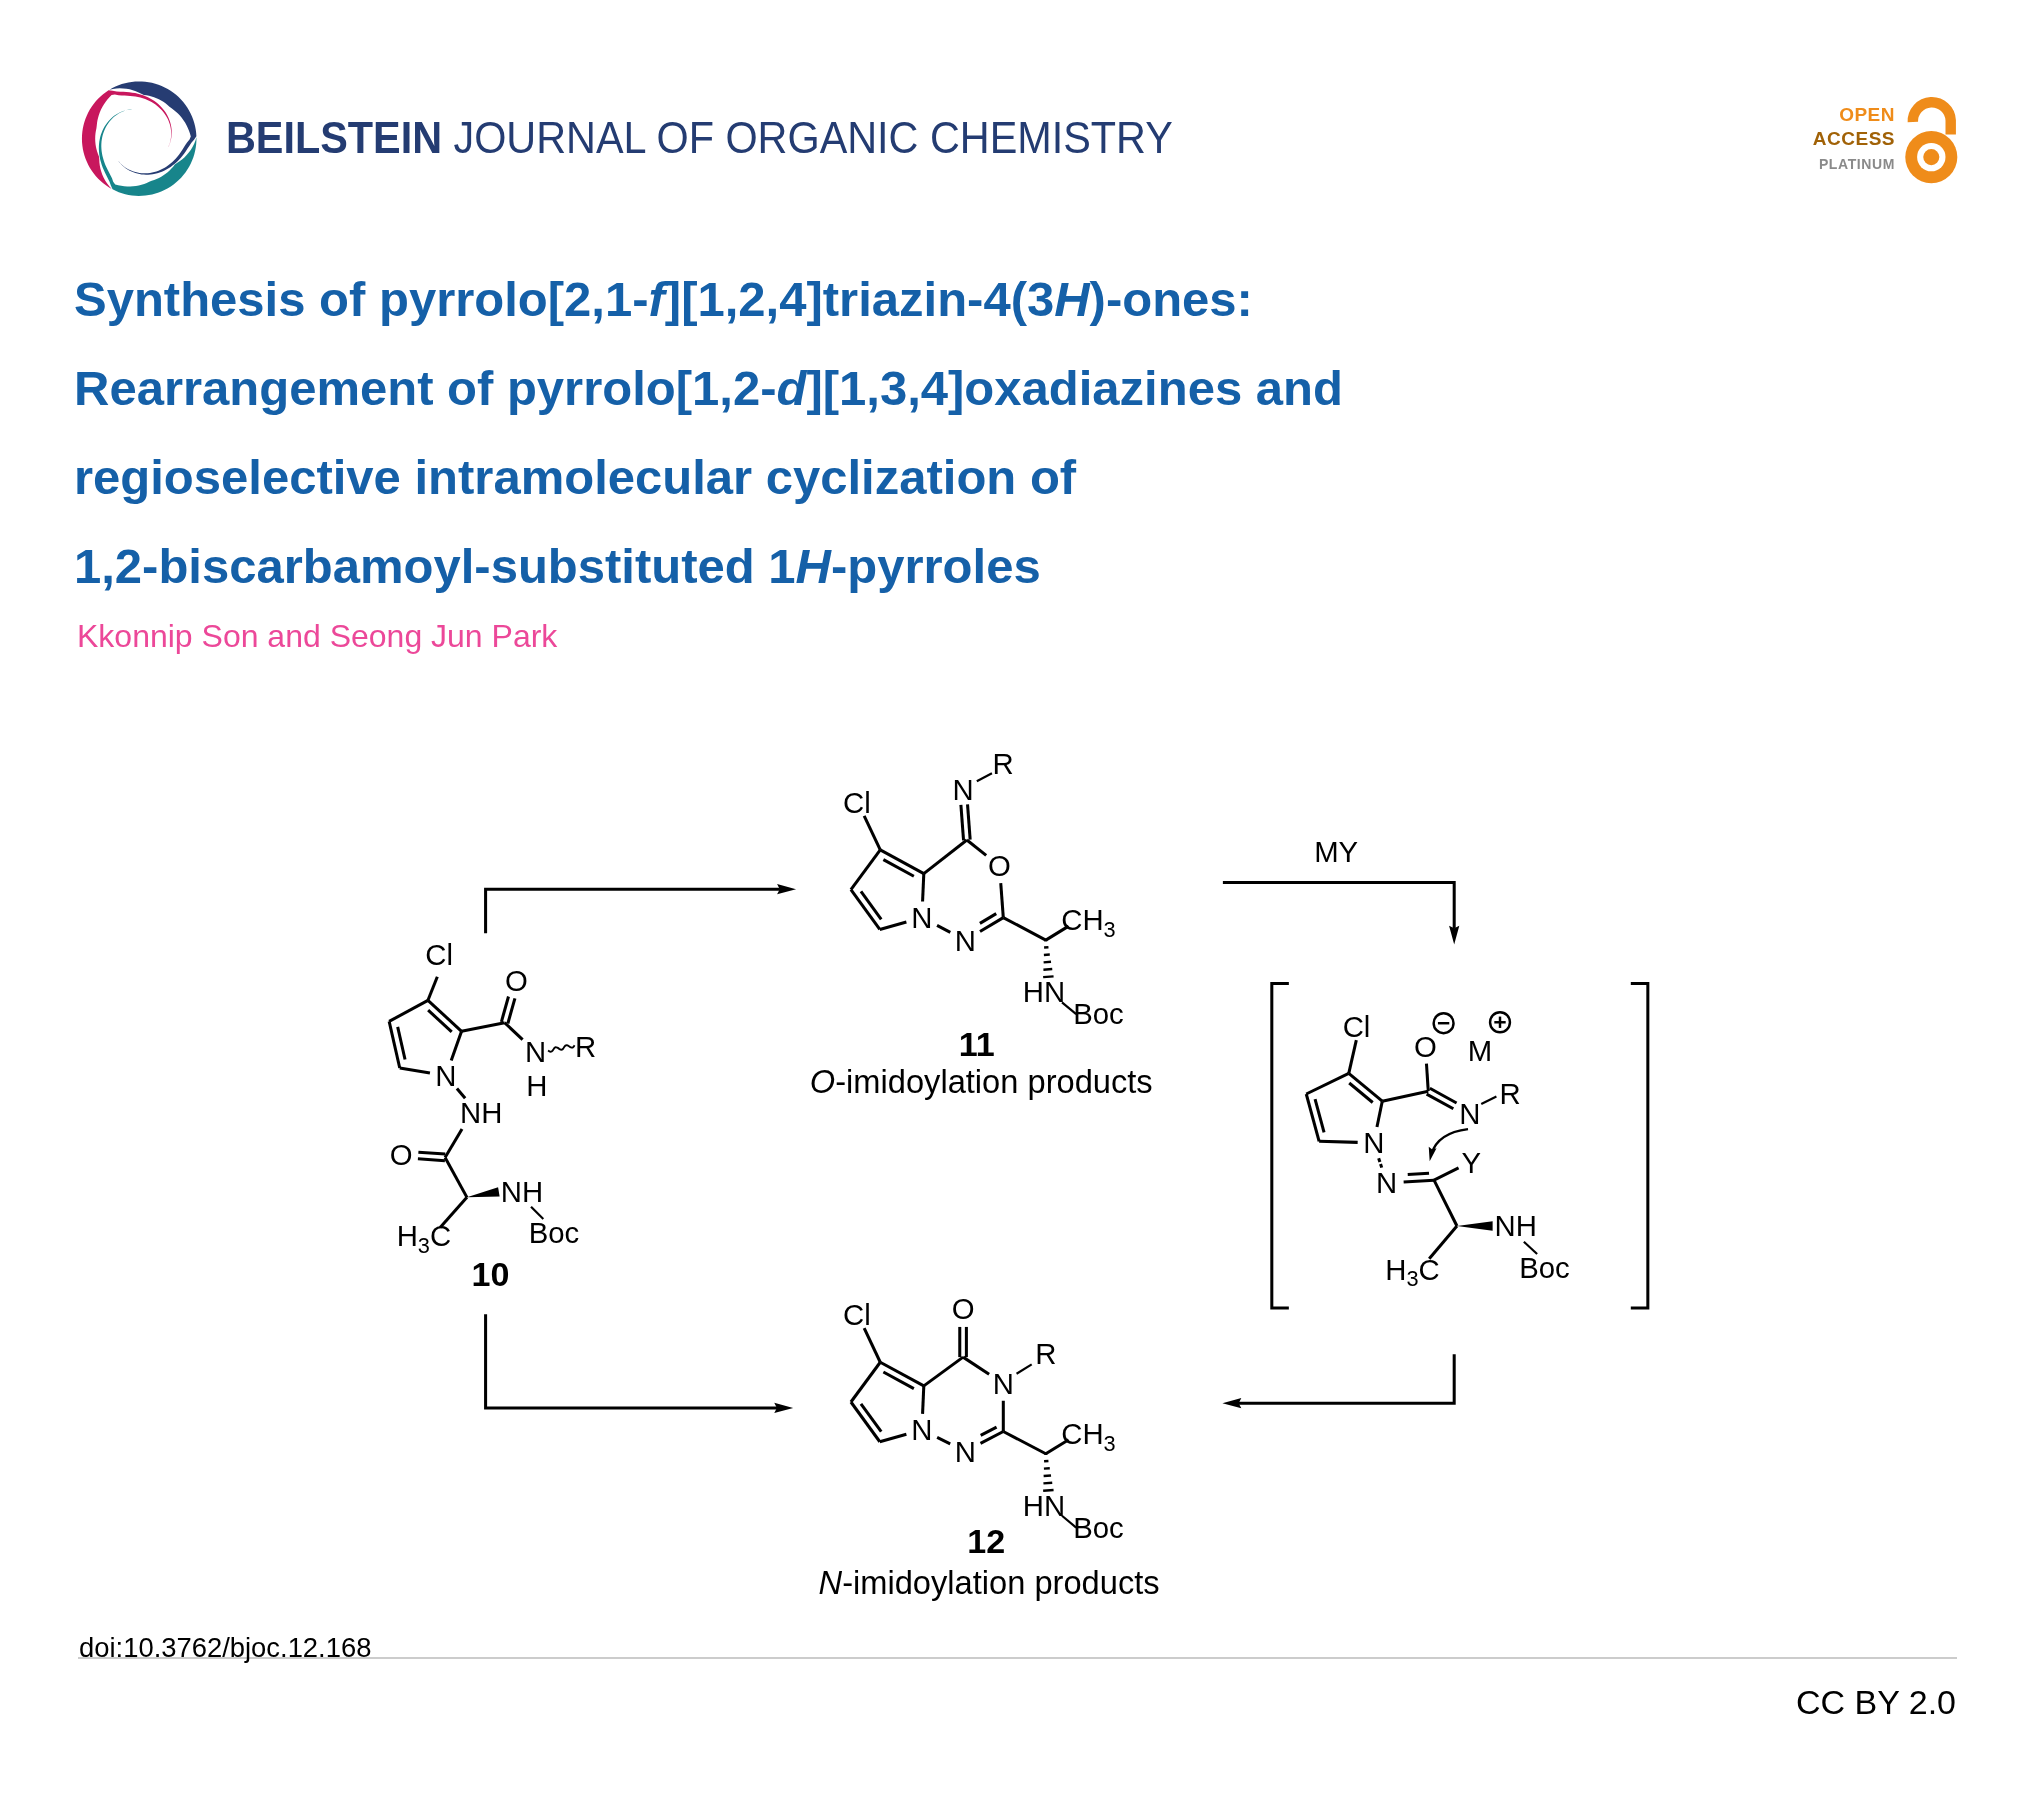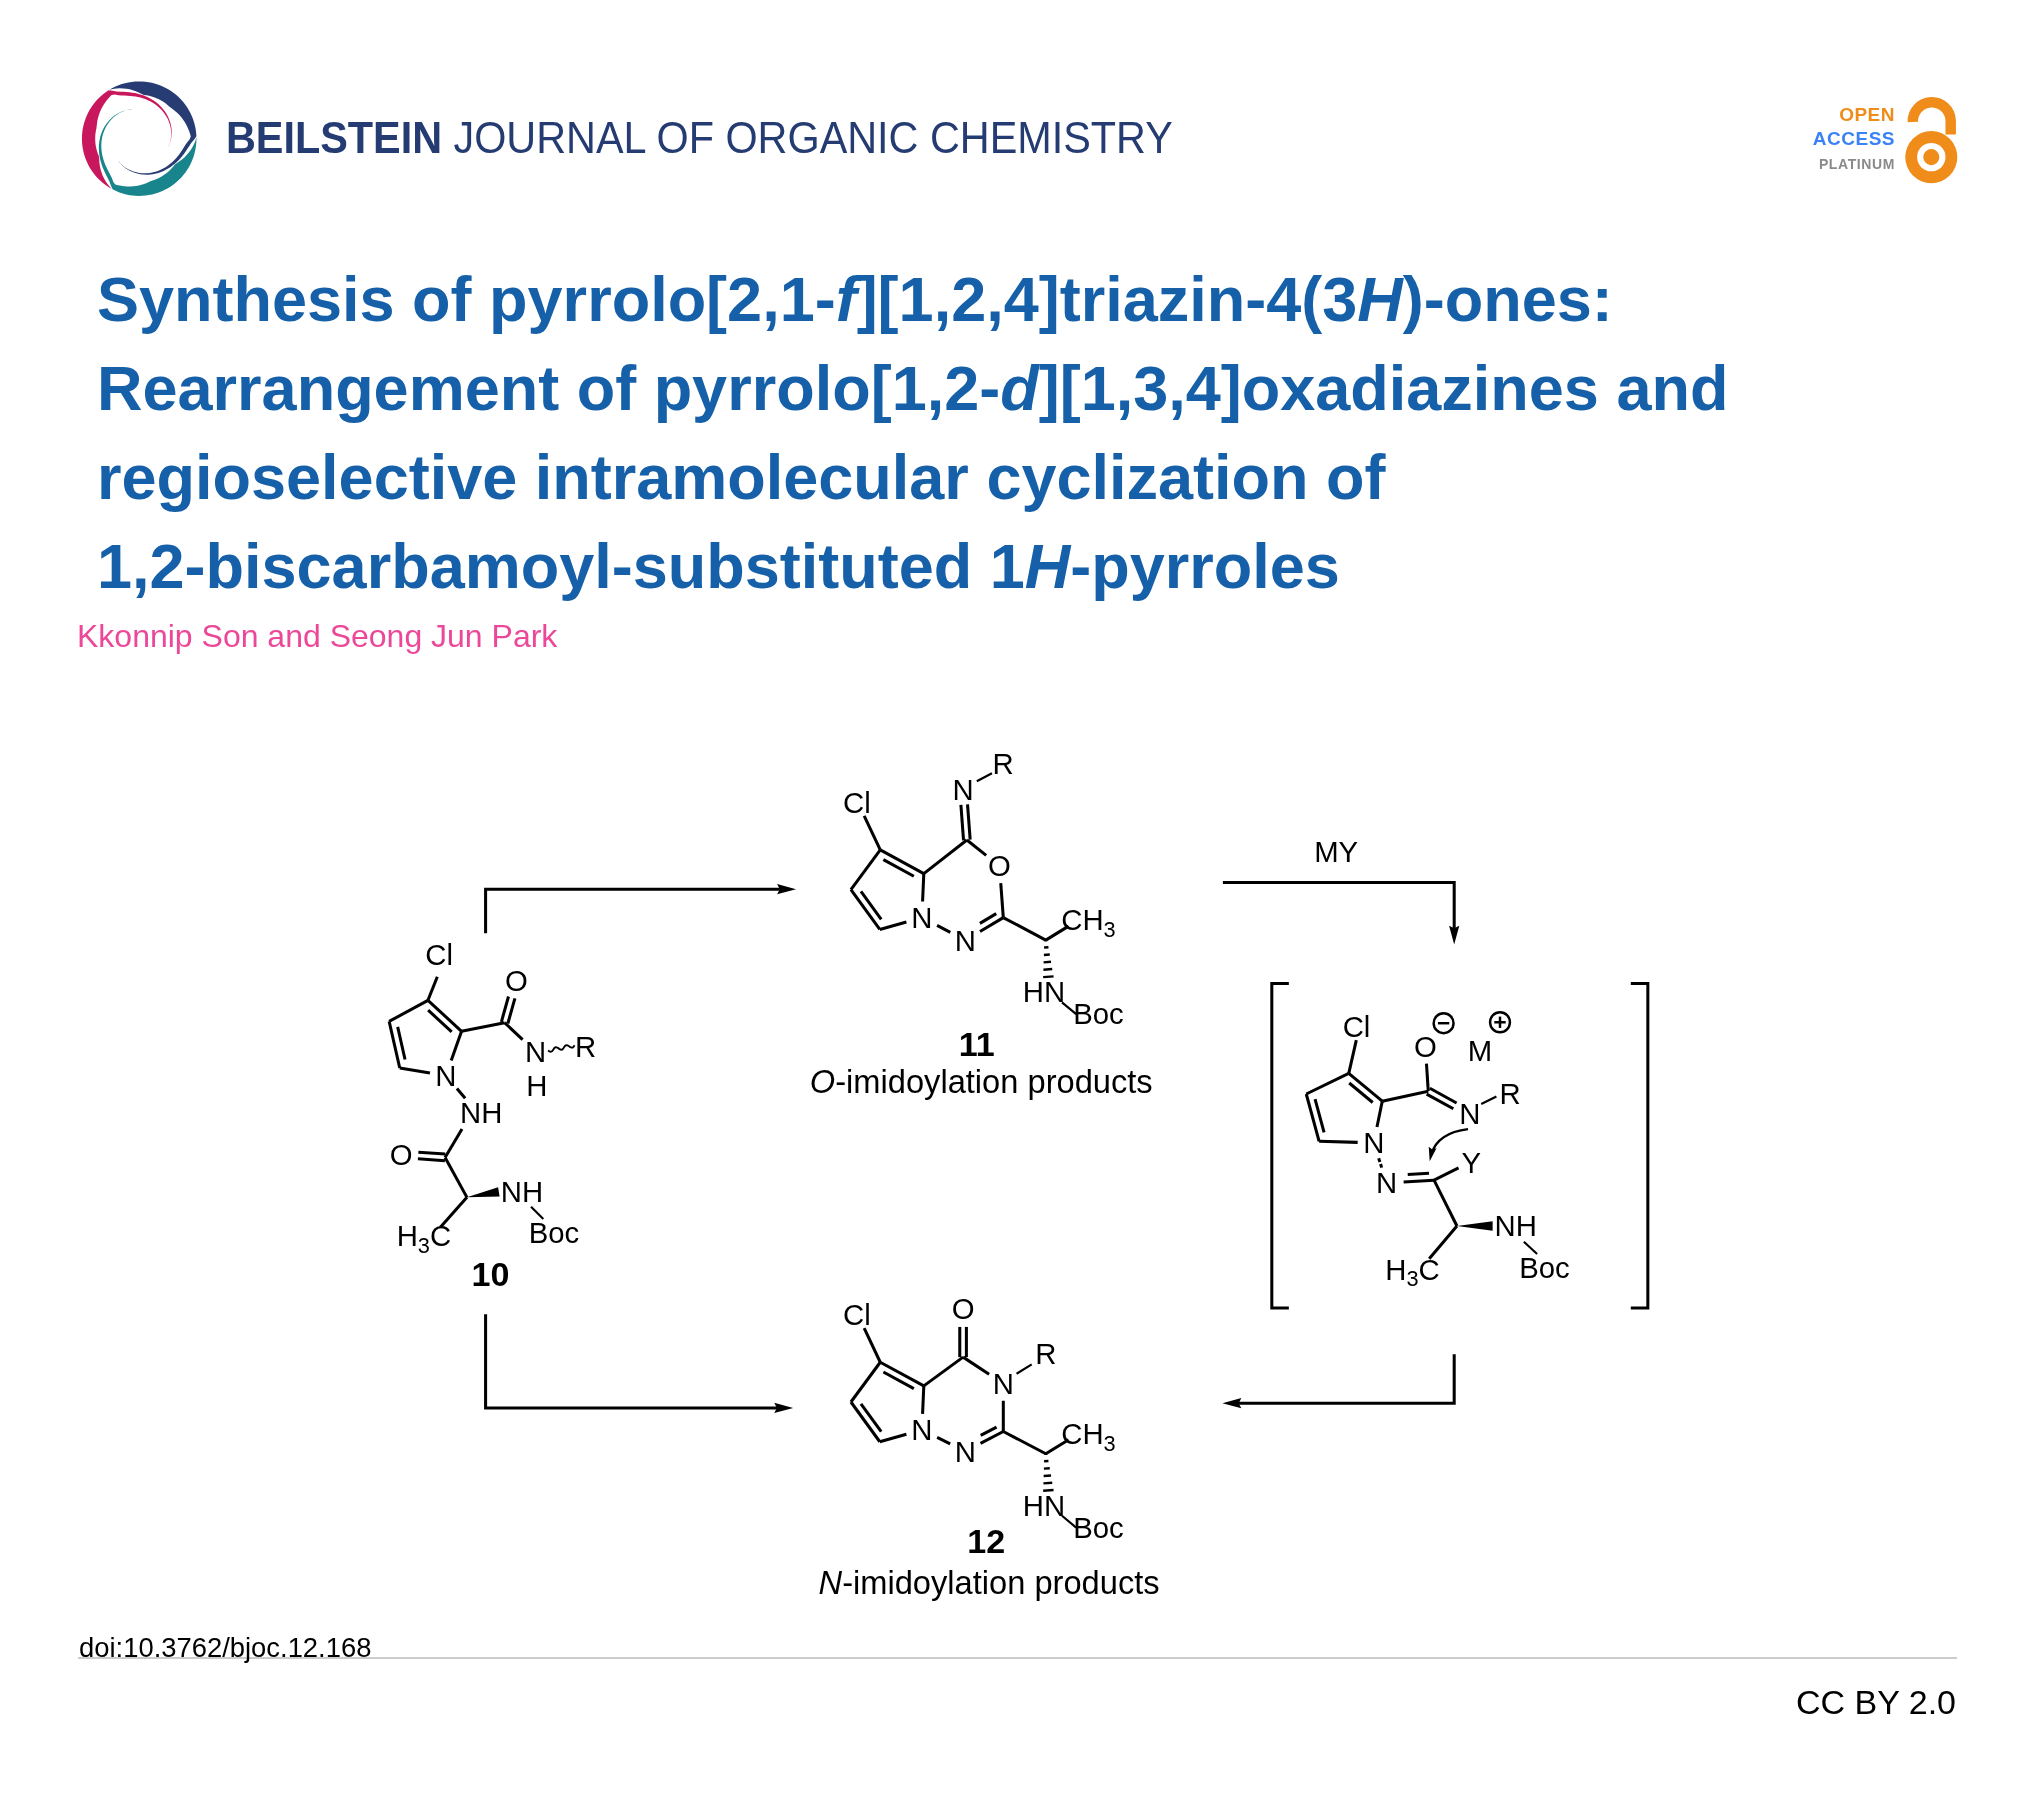--- a/index.html
+++ b/index.html
@@ -173,20 +173,20 @@
 <text x="1411.7" y="911.0" font-family="Liberation Sans, sans-serif" font-size="31" text-anchor="middle" font-weight="normal" font-style="normal" fill="#000">MY</text>
 <path d="M 1536.4 1430.8 L 1536.4 1482.6 L 1308.0 1482.6" fill="none" stroke="#000" stroke-width="3.2"></path>
 <path d="M 1291.5 1482.6 L 1311.5 1477.2 L 1308.7 1482.6 L 1311.5 1488.0 Z" fill="#000"></path>
 <path d="M 513.0 1388.6 L 513.0 1487.6 L 821.0 1487.6" fill="none" stroke="#000" stroke-width="3.2"></path>
 <path d="M 838.0 1487.6 L 818.0 1493.0 L 820.8 1487.6 L 818.0 1482.2 Z" fill="#000"></path>
 </svg>
 <div class="abs" style="left:226px;top:0px;transform:scaleX(0.94);transform-origin:0 0;">
   <span style="position:absolute;left:0;top:116px;font-size:44px;line-height:44px;color:#243c72"><b>BEILSTEIN</b> JOURNAL OF ORGANIC CHEMISTRY</span>
 </div>
 <div class="abs" style="right:140px;top:104px;font-size:19px;font-weight:bold;color:#ef8c1a;letter-spacing:0.5px">OPEN</div>
-<div class="abs" style="right:140px;top:128px;font-size:19px;font-weight:bold;color:#3b82f6;letter-spacing:0.5px">ACCESS</div>
+<div class="abs" style="right:140px;top:128px;font-size:19px;font-weight:bold;color:#a16207;letter-spacing:0.5px">ACCESS</div>
 <div class="abs" style="right:140px;top:156px;font-size:14px;font-weight:bold;color:#8a8a8a;letter-spacing:0.6px">PLATINUM</div>
-<div class="abs" style="left:97px;top:255px;font-size:63px;line-height:89px;font-weight:bold;color:#1560a8">Synthesis of pyrrolo[2,1-<i>f</i>][1,2,4]triazin-4(3<i>H</i>)-ones:<br>Rearrangement of pyrrolo[1,2-<i>d</i>][1,3,4]oxadiazines and<br>regioselective intramolecular cyclization of<br>1,2-biscarbamoyl-substituted 1<i>H</i>-pyrroles</div>
+<div class="abs" style="left:74px;top:255px;font-size:49px;line-height:89px;font-weight:bold;color:#1560a8">Synthesis of pyrrolo[2,1-<i>f</i>][1,2,4]triazin-4(3<i>H</i>)-ones:<br>Rearrangement of pyrrolo[1,2-<i>d</i>][1,3,4]oxadiazines and<br>regioselective intramolecular cyclization of<br>1,2-biscarbamoyl-substituted 1<i>H</i>-pyrroles</div>
 <div class="abs" style="left:77px;top:613px;font-size:32px;line-height:47px;color:#ec4899">Kkonnip Son and Seong Jun Park</div>
 <div class="abs" style="left:78px;top:1657px;width:1879px;height:1.9px;background:#ccc"></div>
 <div class="abs" style="left:79px;top:1632px;font-size:27.4px;color:#000">doi:10.3762/bjoc.12.168</div>
 <div class="abs" style="right:79px;top:1683px;font-size:34px;color:#000">CC BY 2.0</div>
 
 
 </body></html>

